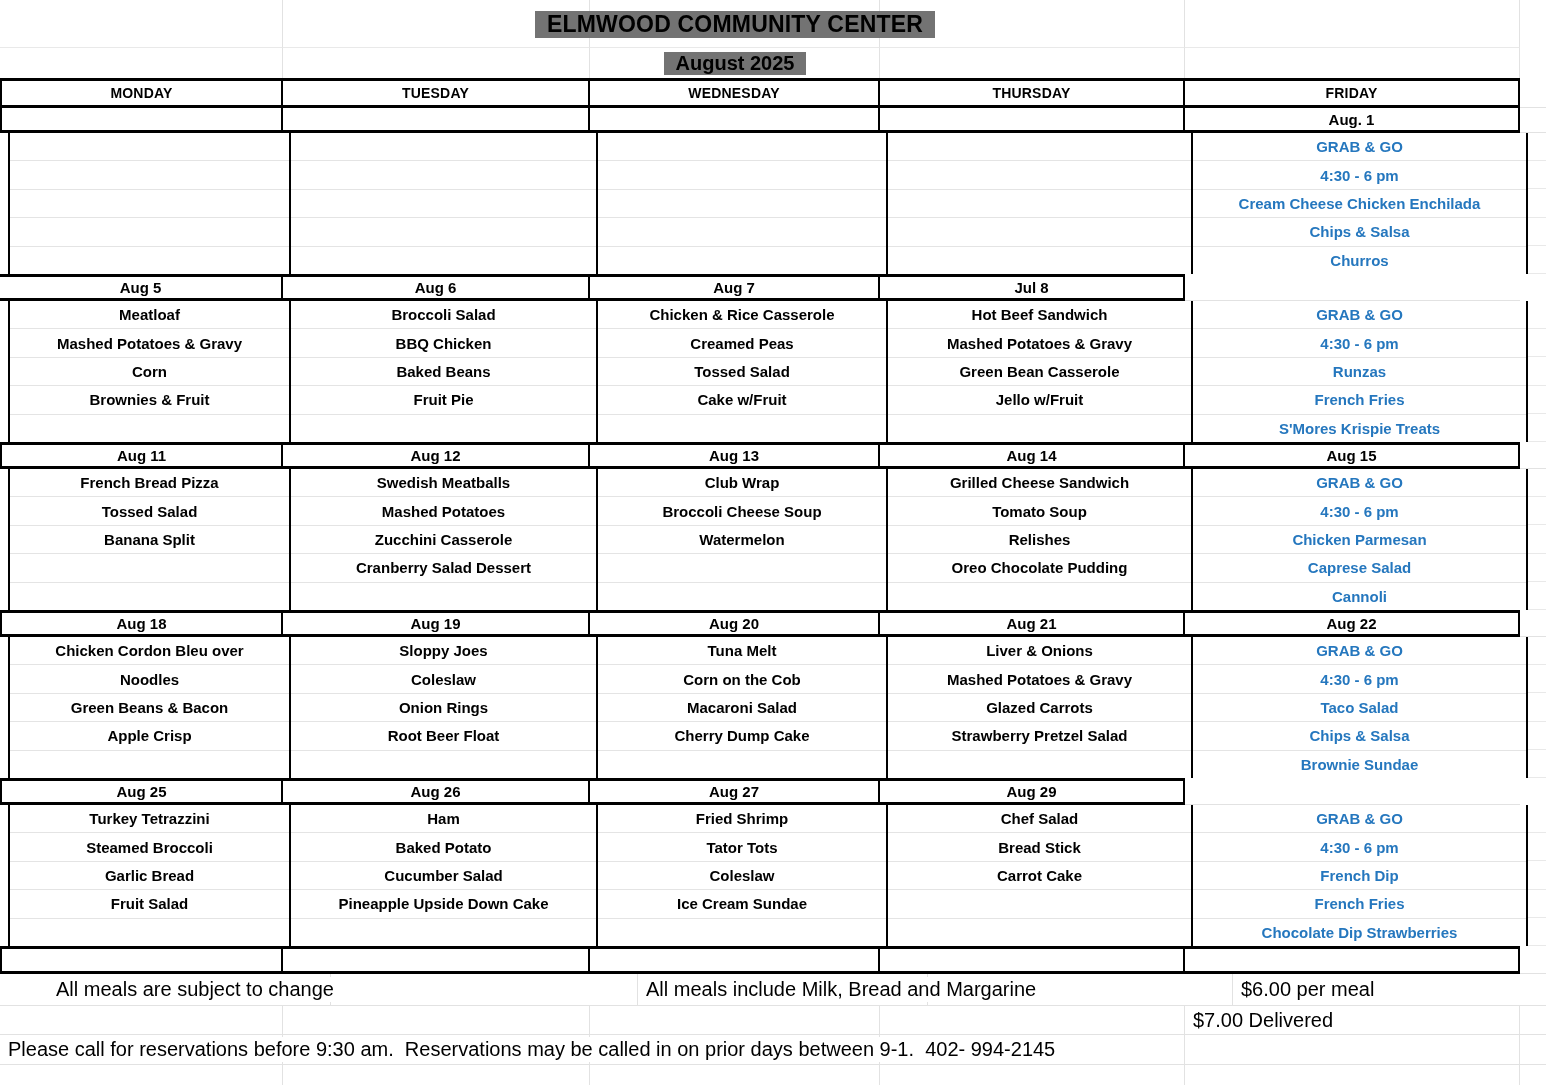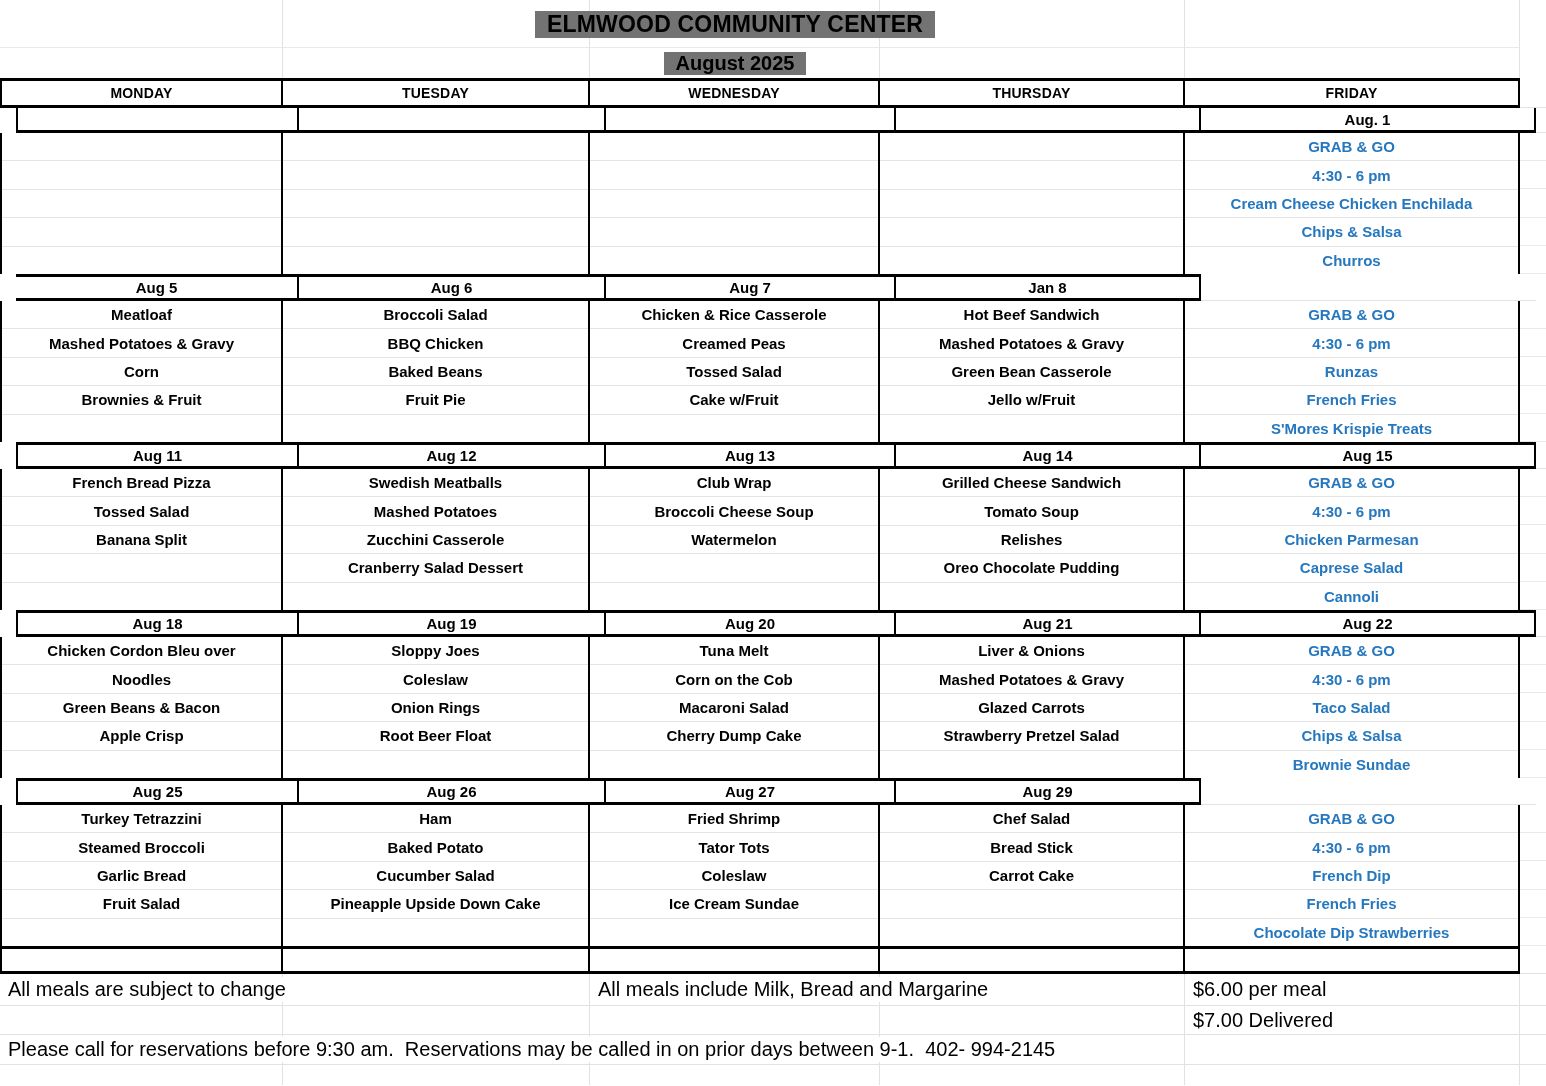--- a/index.html
+++ b/index.html
@@ -38,34 +38,34 @@
   .hdr-cell {
     border-top:3px solid #000; border-bottom:3px solid #000;
     border-right:2px solid #000;
     display:flex; align-items:center; justify-content:center;
     font-weight:bold; font-size:14px; letter-spacing:.2px;
   }
   .hdr-cell.first { border-left:2px solid #000; }
   .hdr-stub { border-bottom:1px solid #e2e2e2; }
 
   
-  .date-band { height:27px;padding-left:16px; }
+  .date-band { height:27px; }
   .date-band.first-date { height:25px; }
   .date-cell {
     border-top:3px solid #000; border-bottom:3px solid #000;
     border-right:2px solid #000;
     display:flex; align-items:center; justify-content:center;
     font-weight:bold; font-size:15px;
   }
   .date-band.first-date .date-cell { border-top:0; }
   .date-cell.first { border-left:2px solid #000; }
   .date-stub { border-bottom:1px solid #e2e2e2; }
 
   
-  .week-band { height:141px; }
+  .week-band { height:141px;padding-left:8px; }
   .menu-cell { border-right:2px solid #000; display:flex; flex-direction:column; }
   .menu-cell.first { border-left:2px solid #000; }
   .menu-row {
     flex:1 1 0;
     display:flex; align-items:center; justify-content:center;
     border-bottom:1px solid #e4e4e4;
     overflow:visible;
   }
   .menu-row:last-child { border-bottom:0; }
   .menu-row span { font-weight:bold; font-size:15px; white-space:nowrap; }
@@ -73,21 +73,21 @@
   .stub-col { display:flex; flex-direction:column; }
   .stub-col .menu-row { border-bottom:1px solid #e9e9e9; }
 
   
   .empty-band { height:28px; }
   .empty-cell { border-top:3px solid #000; border-bottom:3px solid #000; border-right:2px solid #000; }
   .empty-cell.first { border-left:2px solid #000; }
 
   
   .fband { border-bottom:1px solid #e2e2e2; }
-  .f1 { height:32px; }
+  .f1 { height:32px;padding-left:48px; }
   .f2 { height:29px; }
   .f3 { height:30px; }
   .f4 { height:20px; border-bottom:0; }
   .fcell { border-right:1px solid #e2e2e2; display:flex; align-items:center; overflow:visible; }
   .ftext {
     position:relative; z-index:2;
     background:#fff;
     font-size:20px; font-weight:normal;
     white-space:pre;
     padding:1px 4px 1px 8px;
@@ -190,21 +190,21 @@
           <div class="menu-row"></div>
           <div class="menu-row"></div>
           <div class="menu-row"></div>
           <div class="menu-row"></div>
         </div>
       </div>
       <div class="band date-band">
         <div class="date-cell">Aug 5</div>
         <div class="date-cell">Aug 6</div>
         <div class="date-cell">Aug 7</div>
-        <div class="date-cell">Jan 8</div>
+        <div class="date-cell">Jul 8</div>
         <div class="date-stub"></div>
       </div>
       <div class="band week-band">
         <div class="menu-cell first">
           <div class="menu-row">
             <span>Meatloaf</span>
           </div>
           <div class="menu-row">
             <span>Mashed Potatoes &amp; Gravy</span>
           </div>

